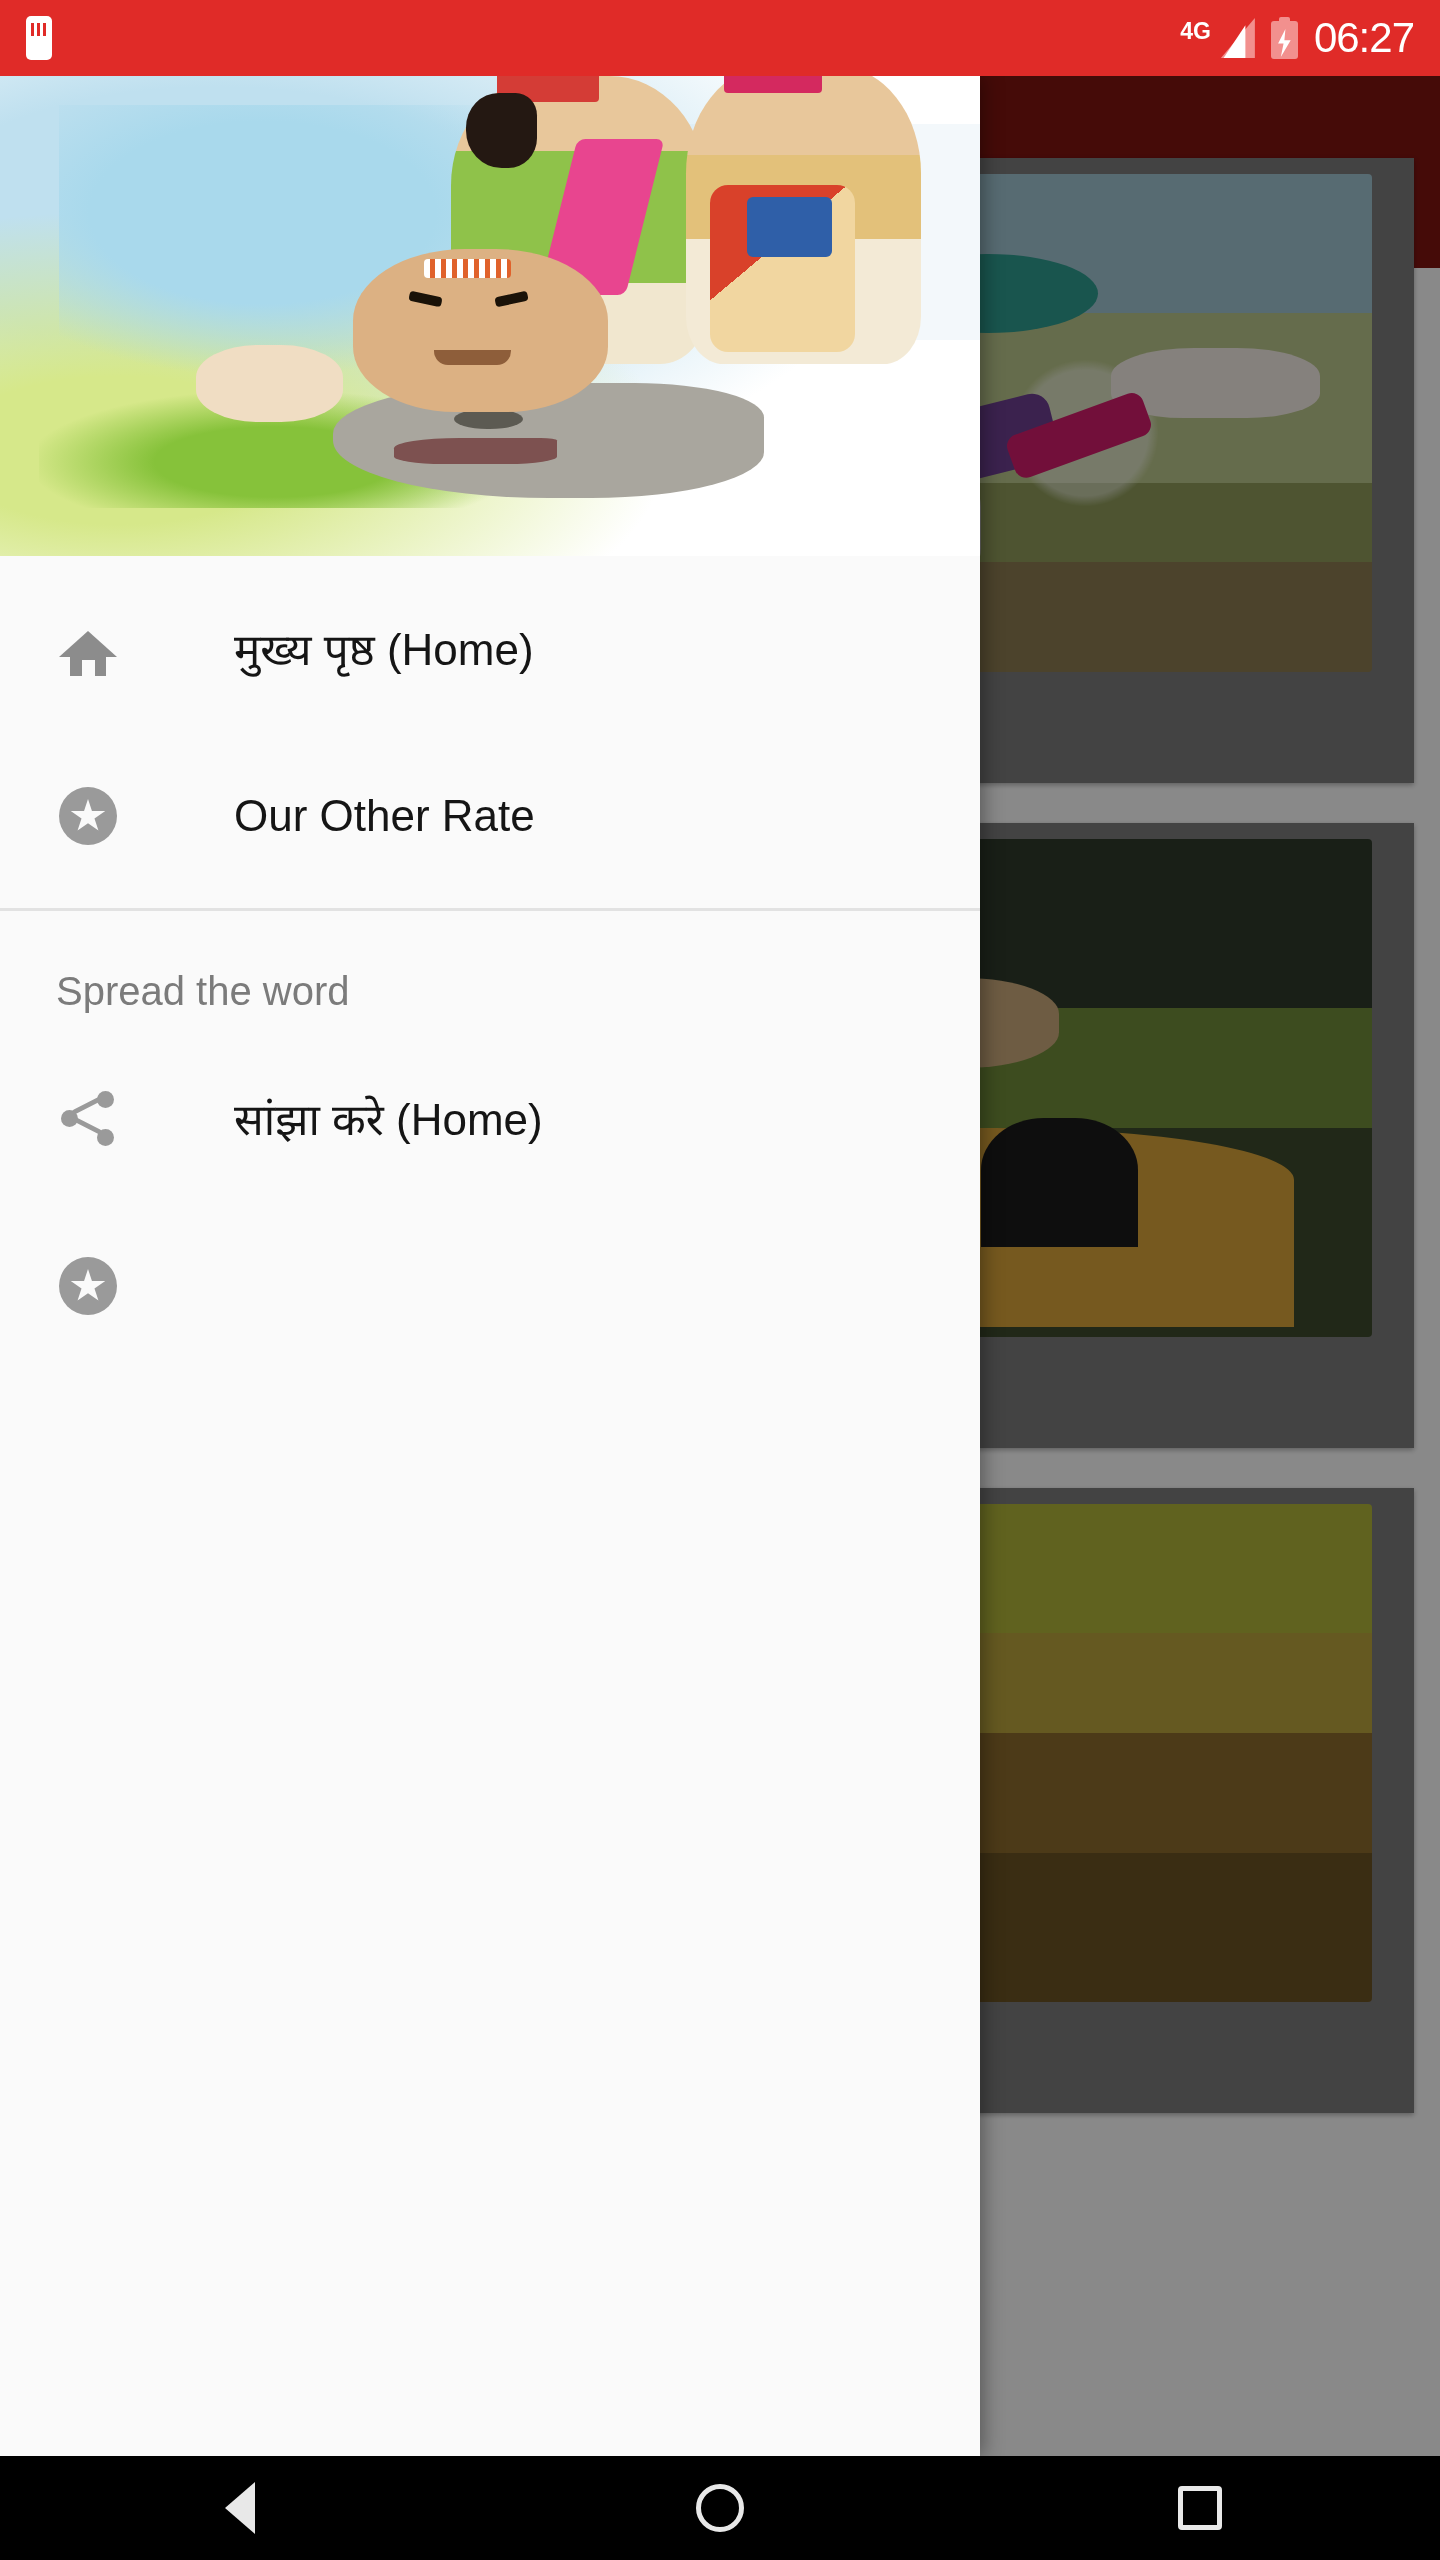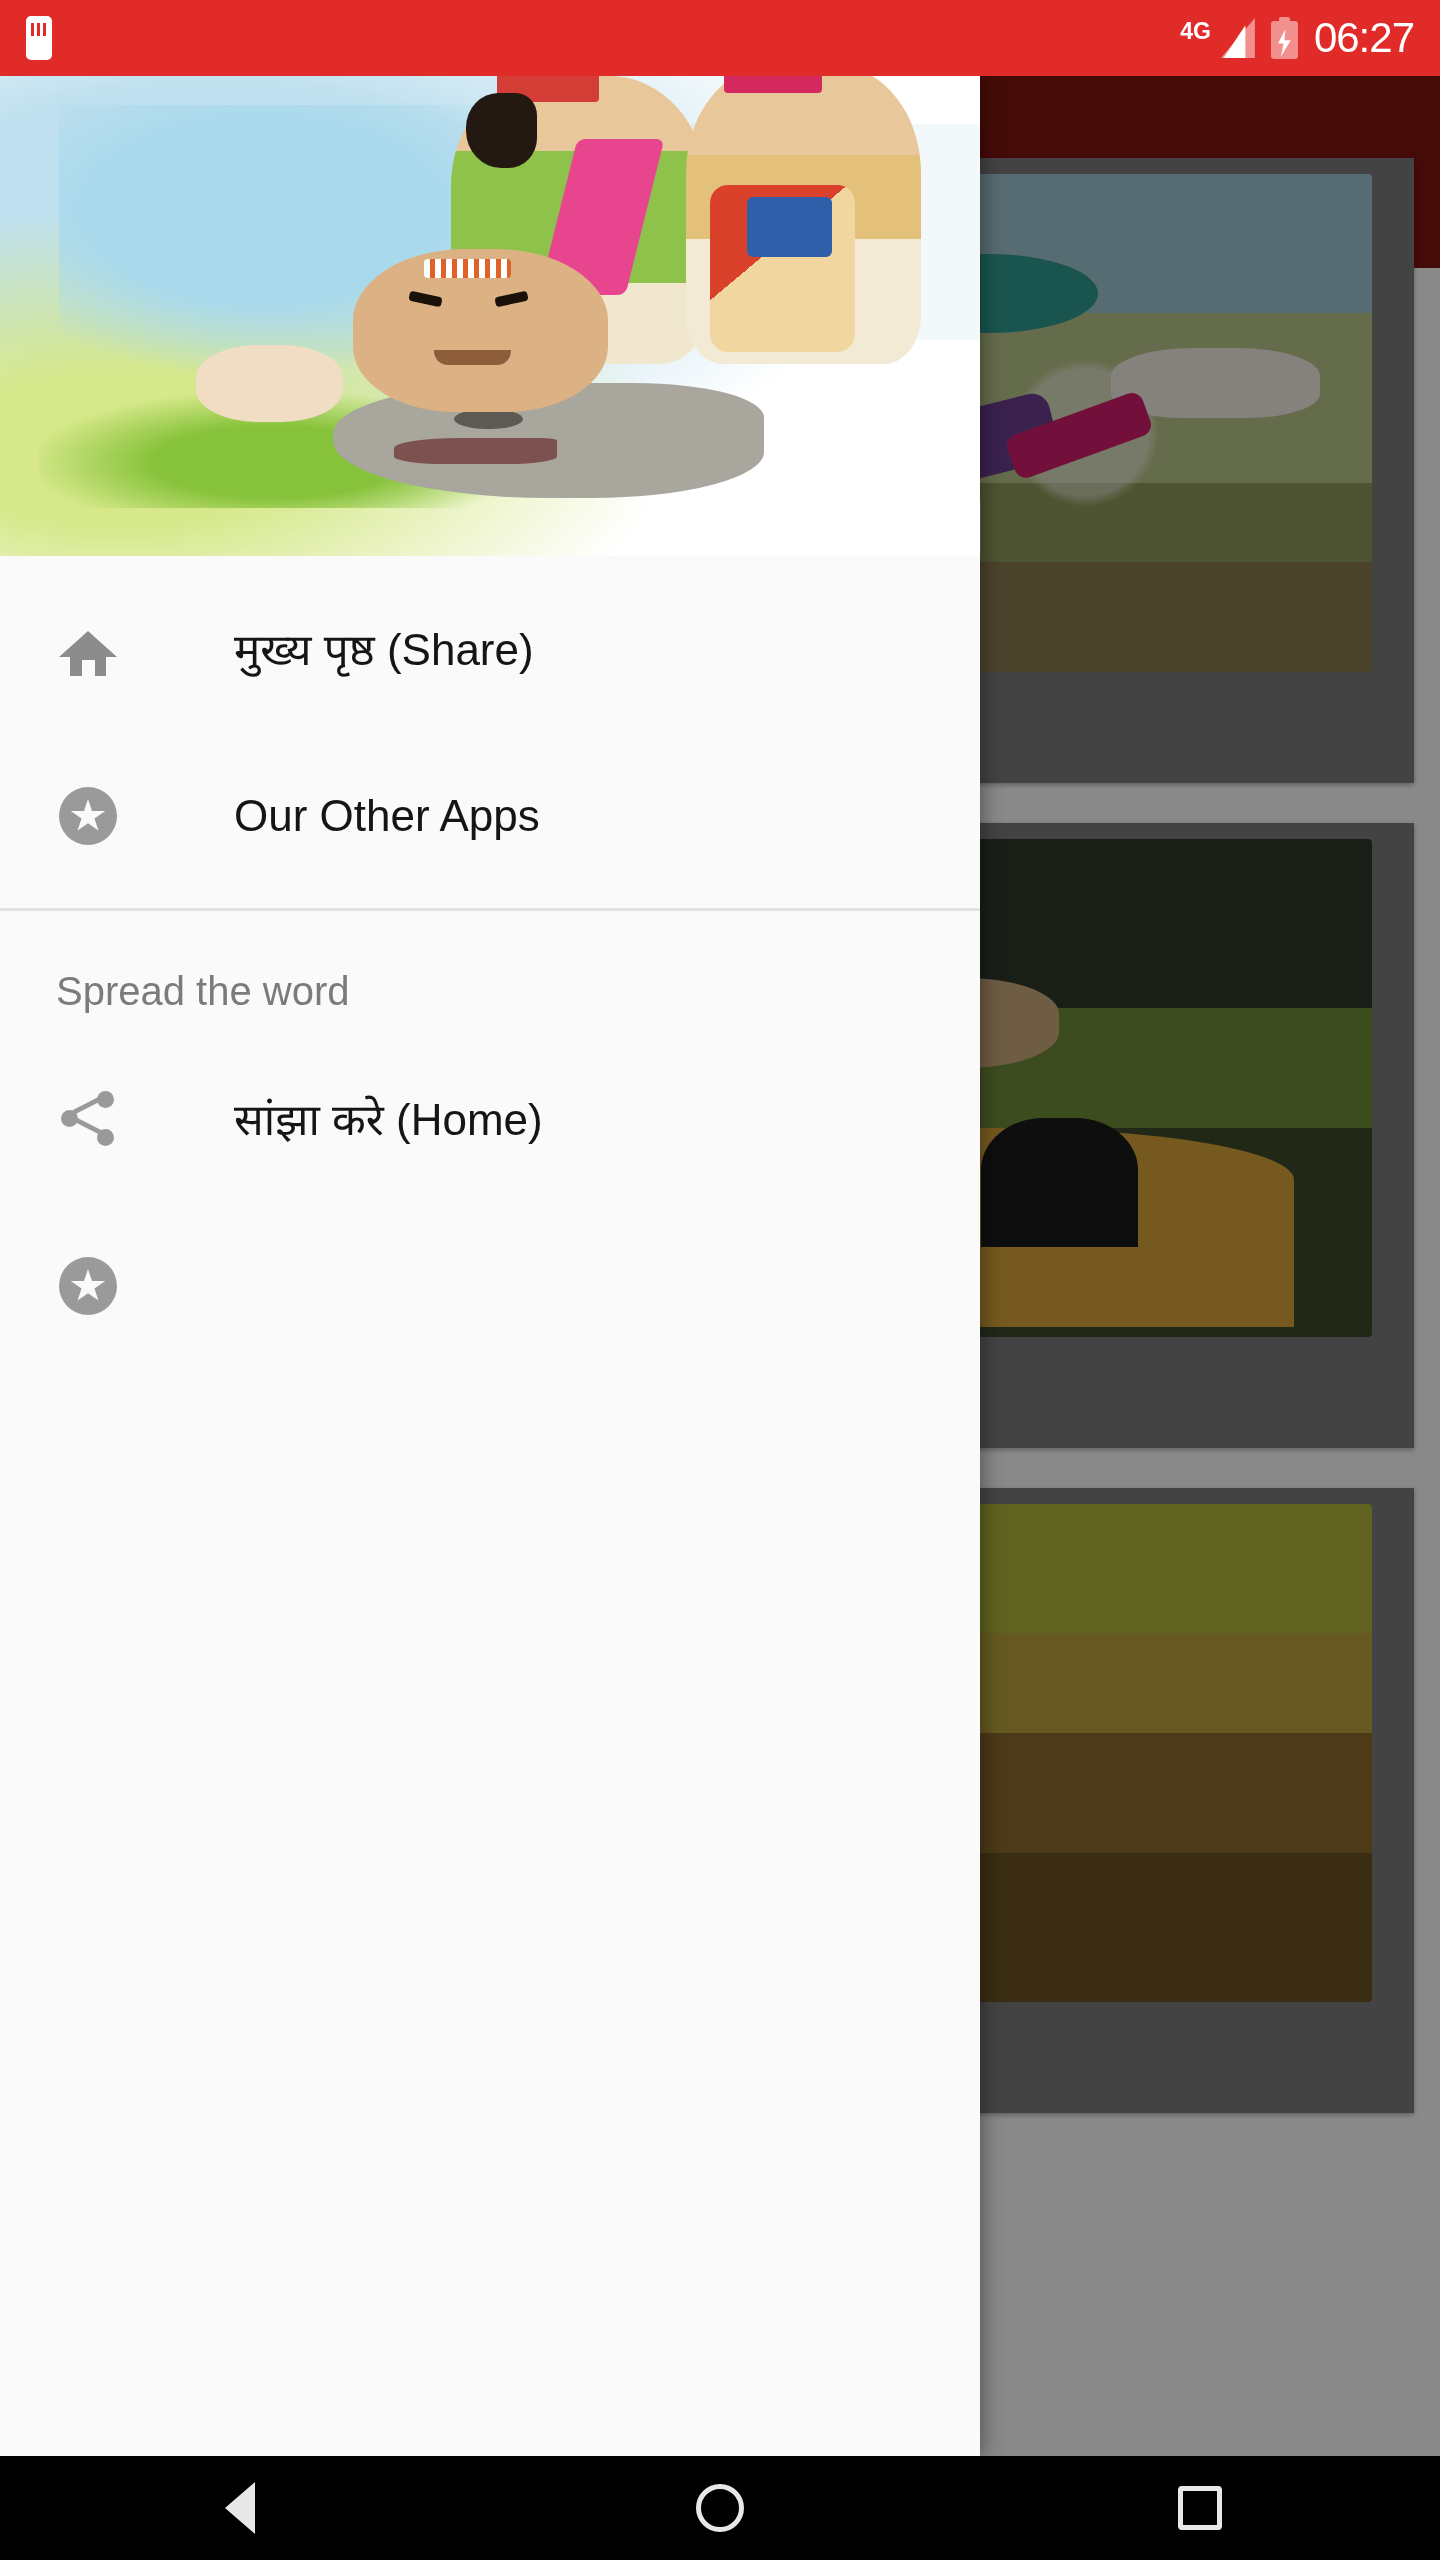--- a/index.html
+++ b/index.html
@@ -323,28 +323,28 @@
     </div>
 
     <div class="drawer-list">
 
       <div class="nav-item">
         <span class="nav-icon">
             <span class="ic-home">
               <i></i>
             </span>
           </span>
-        <span class="nav-label">मुख्य पृष्ठ (Share)</span>
+        <span class="nav-label">मुख्य पृष्ठ (Home)</span>
       </div>
 
       <div class="nav-item">
         <span class="nav-icon">
             <span class="ic-star"></span>
           </span>
-        <span class="nav-label">Our Other Apps</span>
+        <span class="nav-label">Our Other Rate</span>
       </div>
 
       <div class="divider"></div>
 
       <div class="section-title">Spread the word</div>
 
       <div class="nav-item">
         <span class="nav-icon">
           <span class="ic-share">
             <span class="d d1"></span>

